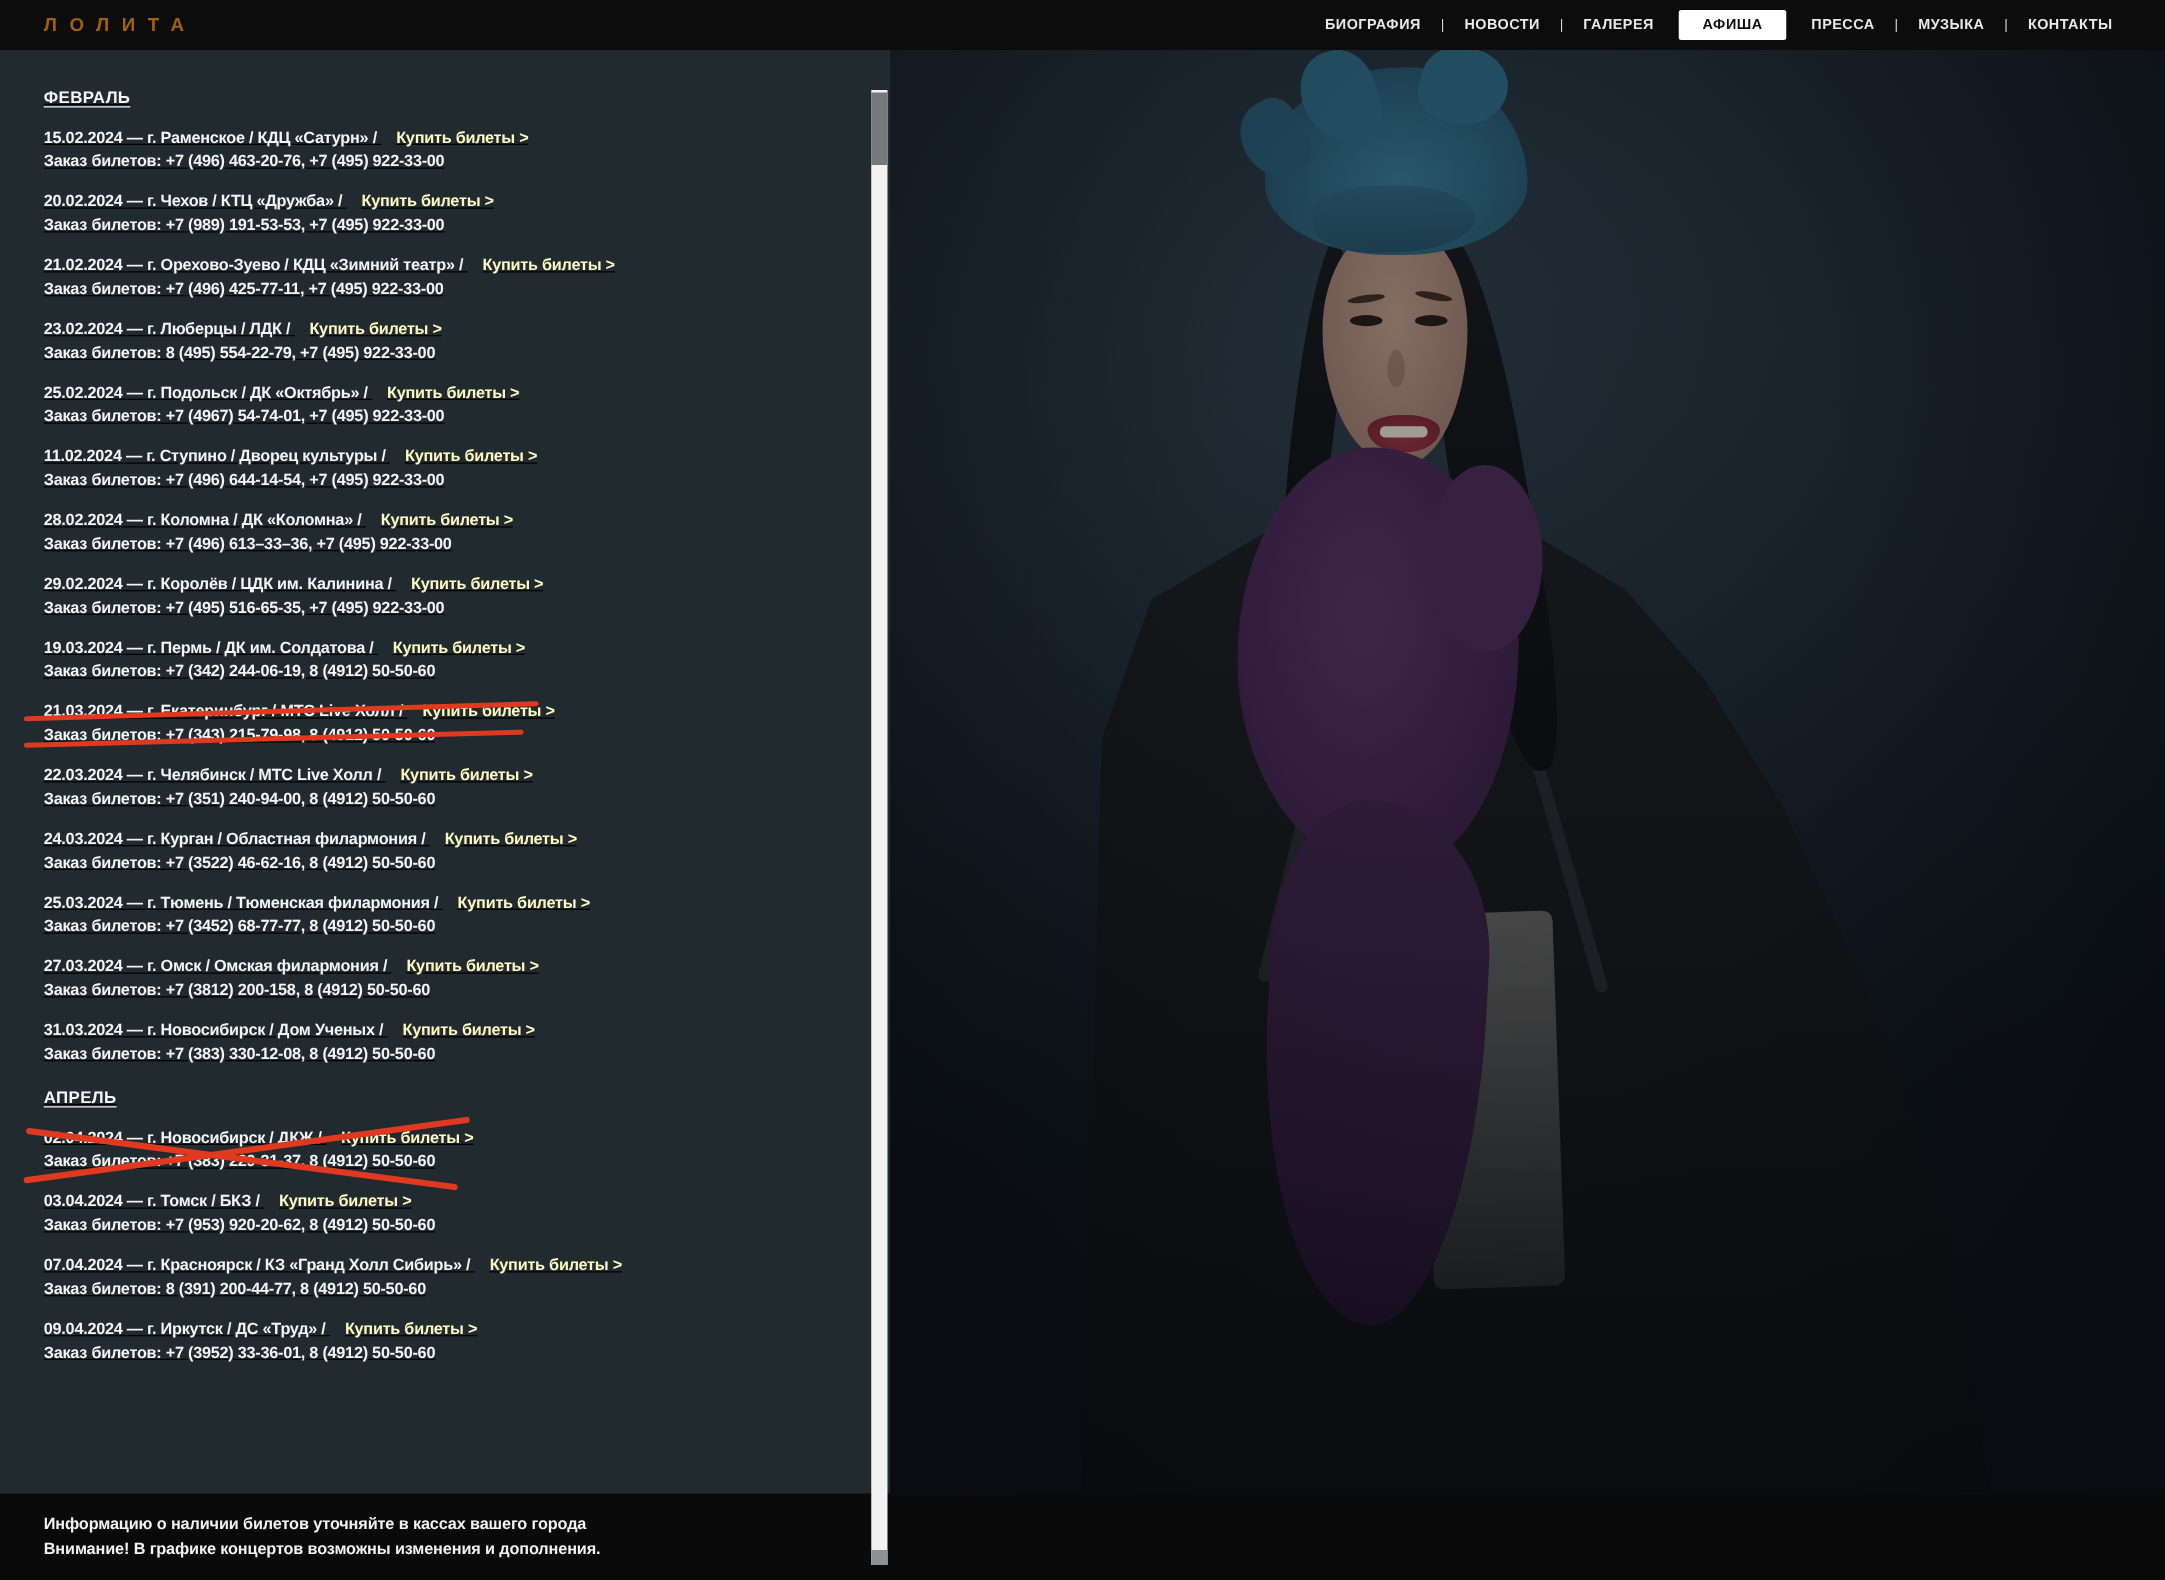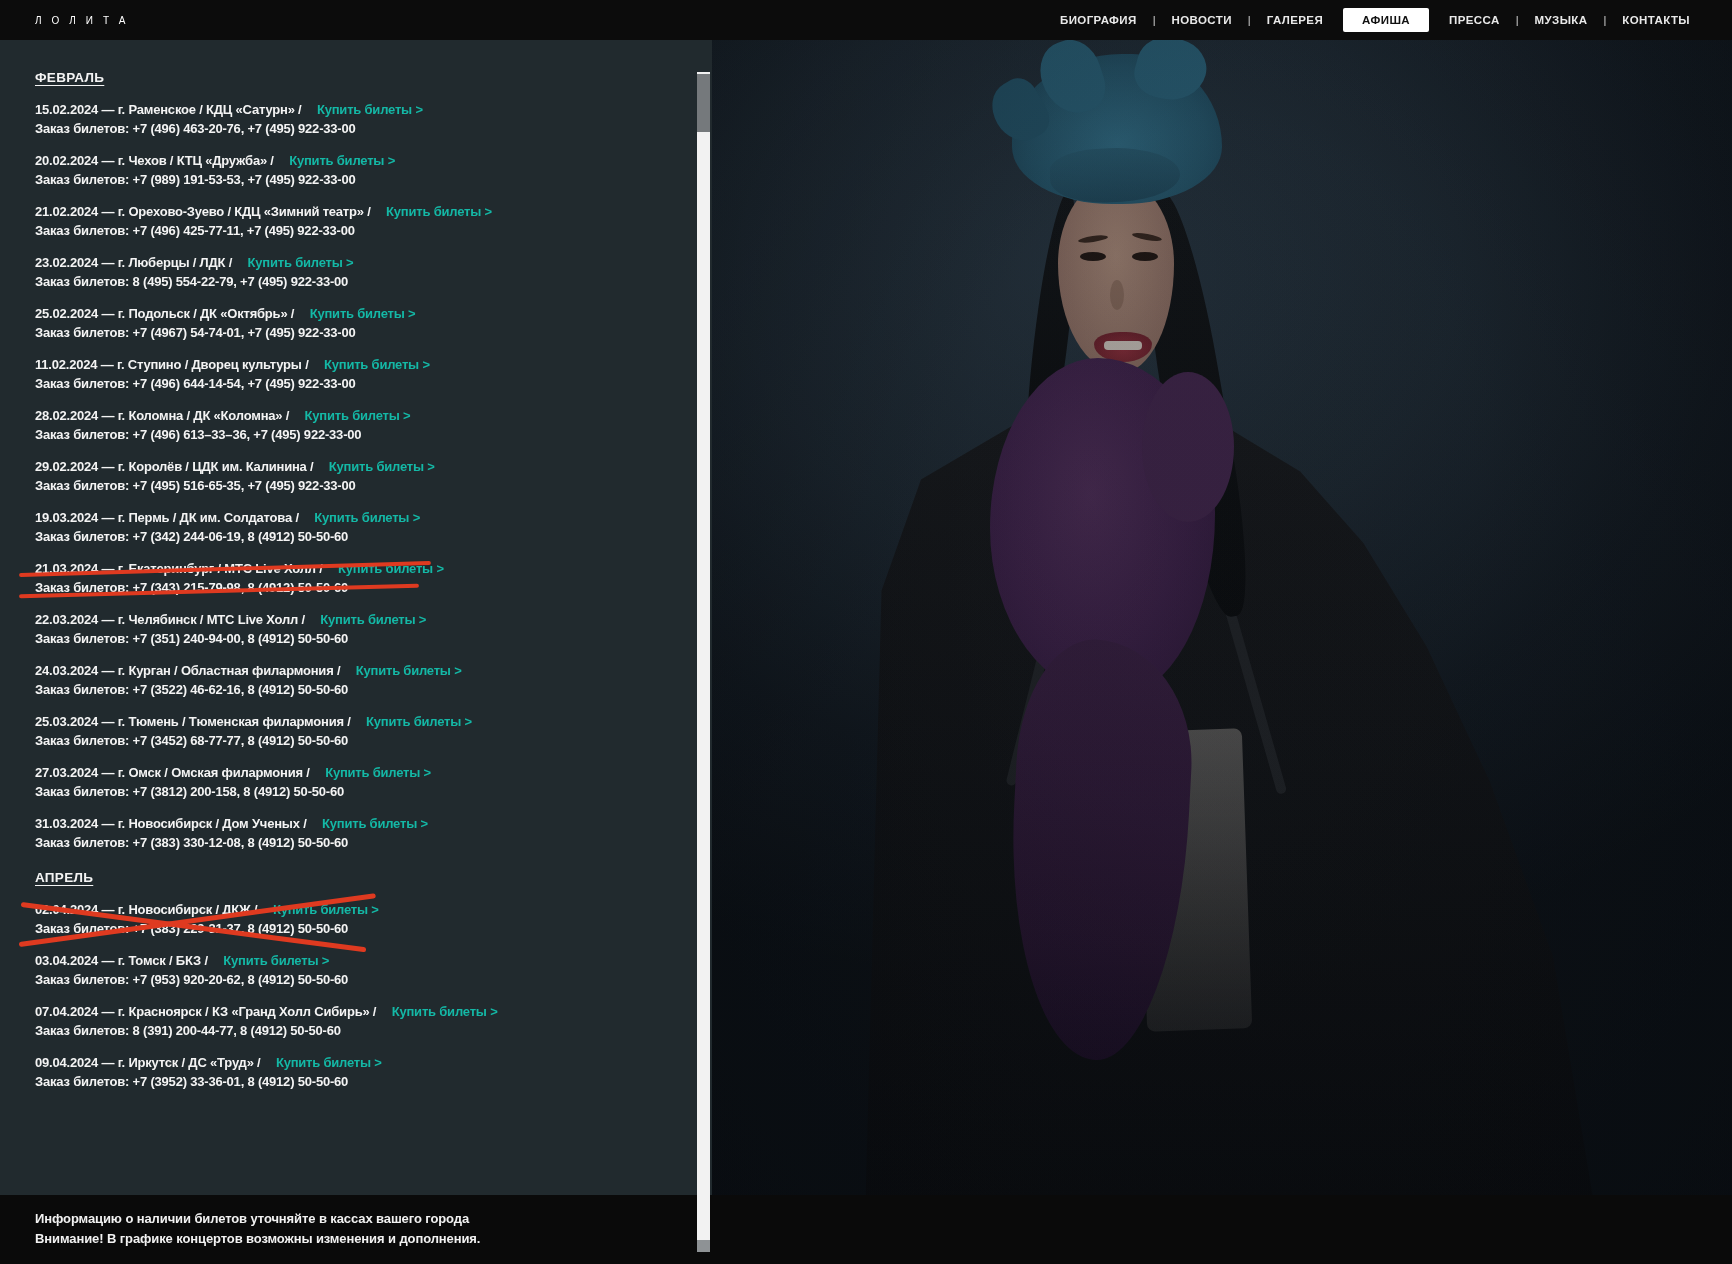--- a/index.html
+++ b/index.html
@@ -3,37 +3,37 @@
 <meta charset="utf-8">
 <style>
   html,body { margin:0; padding:0; background:#0a0a0a; }
   #page { position:relative; width:1732px; height:1264px; overflow:hidden; background:#0c0c0c;
           font-family:"Liberation Sans", sans-serif; }
 
   
   #header { position:absolute; left:0; top:0; width:1732px; height:40px; background:#0c0c0c;
             display:flex; align-items:center; justify-content:space-between;
             padding:0 28px 0 35px; box-sizing:border-box; z-index:60; }
-  #logo { color:#ffffff; font-weight:normal; font-size:10px; letter-spacing:10px; white-space:nowrap; }
+  #logo { color:#a16207; font-weight:bold; font-size:15px; letter-spacing:10px; white-space:nowrap; }
   #main-nav { display:flex; align-items:center; }
   .nav-item { color:#e9e9e9; font-size:11.5px; font-weight:bold; letter-spacing:.4px;
               padding:5px 14px; text-decoration:none; cursor:pointer; white-space:nowrap; }
   .nav-item.active { background:#ffffff; color:#101010; border-radius:2px; padding:6px 19px; margin:12px 6px; }
   .nav-sep { color:#d6d6d6; font-size:11px; padding:0 2px; }
 
   
   #list { position:absolute; left:0; top:40px; width:812px; height:1155px; background:#212a2e;
-          box-sizing:border-box; padding:30px 70px 0 35px; overflow:hidden; }
+          box-sizing:border-box; padding:30px 70px 0 35px; overflow:hidden;text-decoration:underline; }
   .month { color:#f4f4f4; font-size:13.5px; font-weight:bold; text-decoration:underline;
            text-underline-offset:3px; margin:18px 0 16px 0; letter-spacing:.3px; }
   .month:first-child { margin-top:0; }
   .entry { position:relative; margin-bottom:14px; }
   .line { color:#f4f4f4; font-size:13px; font-weight:bold; line-height:18.5px; letter-spacing:-0.2px;
           white-space:nowrap; }
-  a.buy { color:#14b8a6; text-decoration:none; cursor:pointer;padding-left:12px; }
+  a.buy { color:#fef9c3; text-decoration:none; cursor:pointer;padding-left:12px; }
   .s1,.s2,.x1,.x2 { position:absolute; background:#df3a20; border-radius:3px; height:4px; z-index:5; }
   .s1 { left:-16px; top:7px;  width:412px; transform:rotate(-1.7deg); }
   .s2 { left:-16px; top:29px; width:400px; transform:rotate(-1.5deg); }
   .x1 { left:-14px; top:1px;  width:348px; height:5px; transform:rotate(7.5deg);  transform-origin:left center; }
   .x2 { left:-16px; top:41px; width:360px; height:5px; transform:rotate(-7.8deg); transform-origin:left center; }
 
   
   #scrollbar { position:absolute; left:697px; top:72px; width:13px; height:1180px; background:#f2f2f2; z-index:50; }
   #scroll-thumb { position:absolute; left:0; top:2px; width:13px; height:58px; background:#75797c; }
   #scroll-cap   { position:absolute; left:0; bottom:0; width:13px; height:12px; background:#8e9295; }

